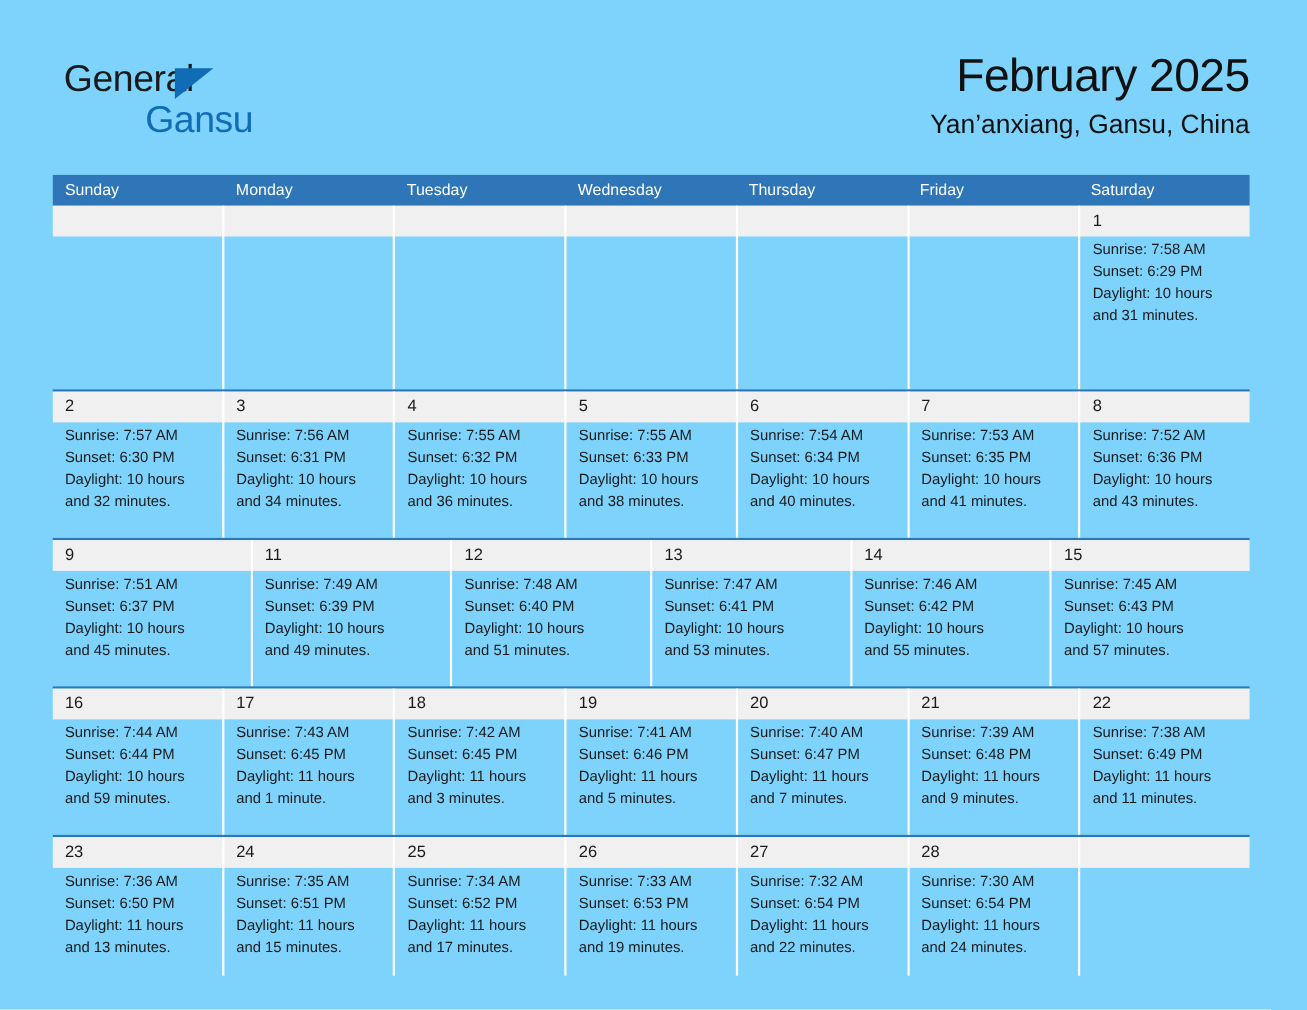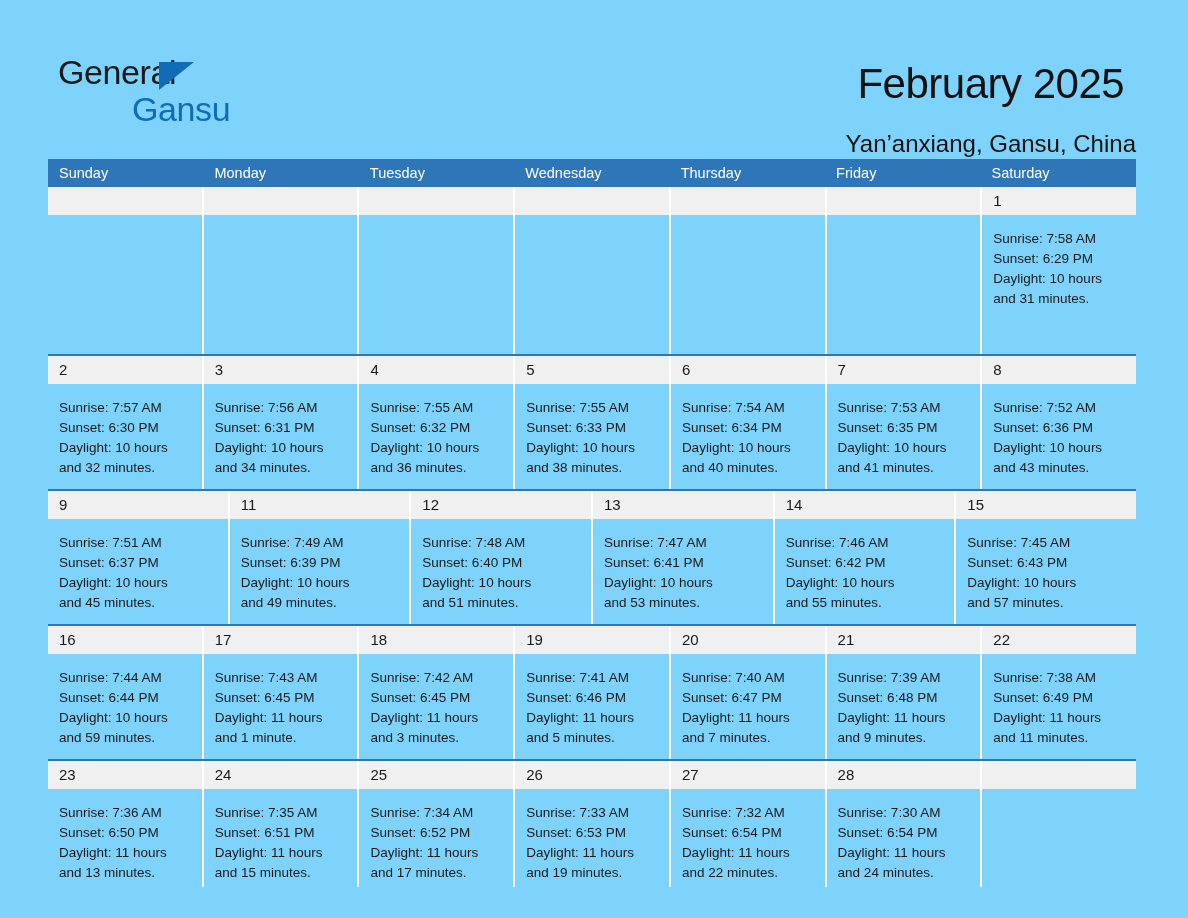--- a/index.html
+++ b/index.html
@@ -59,36 +59,36 @@
     top: 37px;
     font-size: 34px;
     letter-spacing: -0.4px;
     color: #0f6cb5;
     line-height: 40px;
   }
 
   .titles {
     position: absolute;
     right: 0;
-    top: 16px;
-    text-align: center;
+    top: 1px;
+    text-align: right;
   }
   .month-title {
     font-size: 42px;
     font-weight: normal;
     color: #111111;
     line-height: 56px;
     letter-spacing: -0.5px;
   }
   .location-title {
     font-size: 24px;
     font-weight: normal;
     color: #111111;
     line-height: 34px;
-    margin-top: 15px;
+    margin-top: 0;
   }
 
   
   .calendar {
     position: absolute;
     left: 48px;
     top: 159px;
     width: 1088px;
   }
 
@@ -141,21 +141,21 @@
     position: relative;
     z-index: 2;
     font-size: 15px;
     color: #1a1a1a;
     line-height: 28px;
     height: 28px;
   }
   .day-info {
     position: relative;
     z-index: 2;
-    margin-top: 14px;
+    margin-top: 2px;
     font-size: 13.5px;
     line-height: 20px;
     color: #1a1a1a;
     width: 126px;
   }
   .day-info div { white-space: nowrap; }
   .day-info .wrap { white-space: normal; }
 
   .day.empty .day-num,
   .day.empty .day-info { visibility: hidden; }

